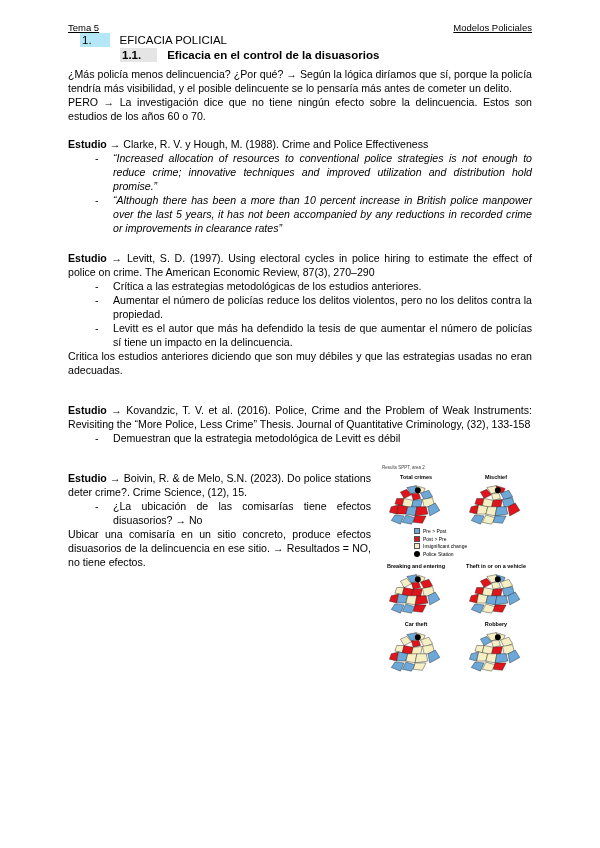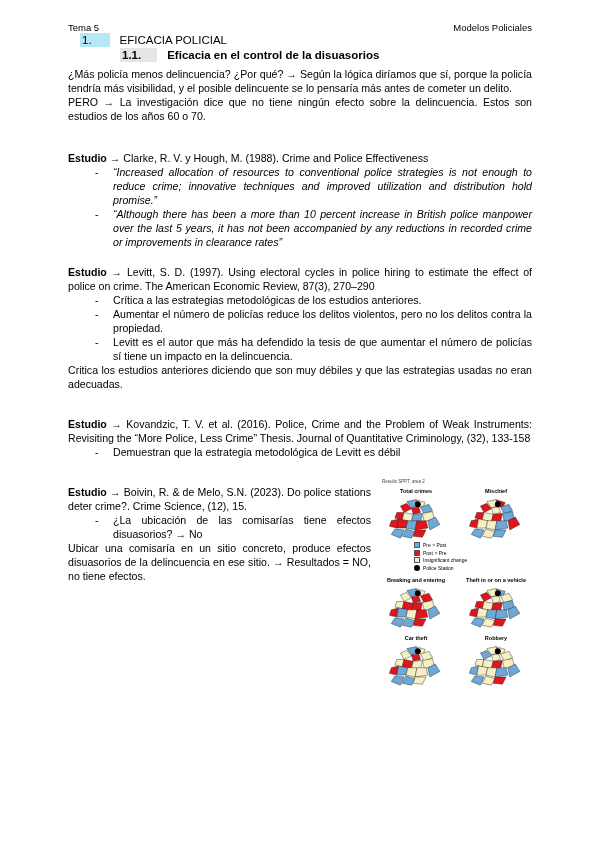--- a/index.html
+++ b/index.html
@@ -2,35 +2,35 @@
 <html><head>
 <meta charset="utf-8">
 <style>
   html,body{margin:0;padding:0;background:#fff;}
   .page{
     width:600px;height:848px;background:#fff;box-sizing:border-box;
     padding:22px 68px 0 68px;position:relative;overflow:hidden;
     font-family:"Liberation Sans",sans-serif;color:#000;
   }
   
-  .hdr{display:flex;justify-content:space-between;font-size:9.5px;line-height:12px;}
+  .hdr{display:flex;justify-content:space-between;font-size:9.5px;line-height:12px;text-decoration:underline;}
   
   .doc-title{
     text-align:center;color:#4d4d4d;font-size:23px;font-weight:400;
     letter-spacing:0.8px;margin:30px 0 18px 0;white-space:nowrap;
   }
   
   .sec{font-size:11.5px;font-weight:normal;margin:0 0 2px 12px;}
   .sec .num{background:#b5e8f7;padding:1px 18px 1px 2px;margin-right:10px;}
   .subsec{font-size:11.5px;font-weight:bold;margin:3px 0 6px 52px;}
   .subsec .num{background:#e5e5e5;padding:1px 16px 1px 2px;margin-right:10px;}
   
   .bp{font-size:10.6px;line-height:14px;text-align:justify;margin:0;}
   .bp b{font-weight:bold;}
-  .gap1{margin-top:28px;}
+  .gap1{margin-top:14px;}
   .gap2{margin-top:16px;}
   .gap3{margin-top:26px;}
   .bullet{display:flex;font-size:10.6px;line-height:14px;margin:0;}
   .bullet .dash{flex:0 0 18px;padding-left:27px;box-sizing:content-box;}
   .bullet .btxt{flex:1;text-align:justify;}
   .italicb .btxt{font-style:italic;}
   
   .figure{
     float:right;width:152px;margin:-6px 0 2px 9px;
     font-family:"Liberation Sans",sans-serif;

